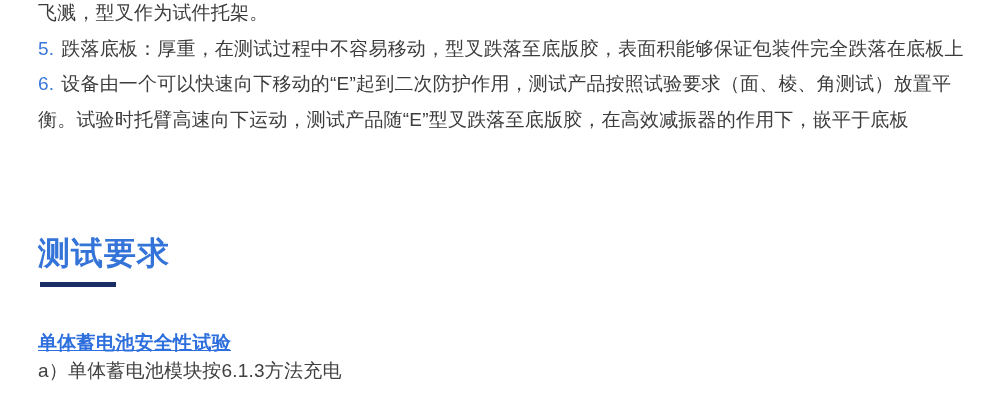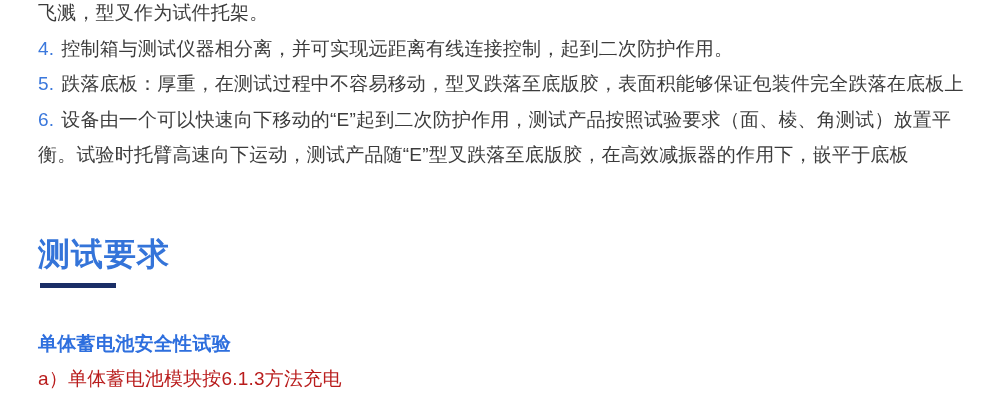--- a/index.html
+++ b/index.html
@@ -24,58 +24,57 @@
     line-height: 35.5px;
     color: #3c3c3c;
     letter-spacing: 0.2px;
   }
   .body-text .num {
     color: #3b78dc;
     font-weight: 500;
     margin-right: 7px;
   }
   .section-title {
-    margin-top: 60px;
+    margin-top: 95px;
     font-size: 32px;
     line-height: 42px;
     font-weight: bold;
     color: #3474d9;
     letter-spacing: 1px;
   }
   .title-underline {
     margin-top: 8px;
     margin-left: 2px;
     width: 76px;
     height: 5px;
     background: #1a2e66;
   }
   .subsection-title {
     margin-top: 42px;
     font-size: 19px;
     line-height: 28px;
     font-weight: bold;
     color: #2e6fde;
     letter-spacing: 0.3px;
+    text-decoration: underline;
   }
   .step-line {
-    margin-top: 7px;
     font-size: 19px;
     line-height: 28px;
-    color: #b91c1c;
+    color: #404040;
     letter-spacing: 0.2px;
   }
 </style>
 </head>
 <body>
 
 <main class="page">
 
   <section class="body-text">
     <p><span>飞溅，型叉作为试件托架。</span></p>
-    <p><span class="num">4.</span><span>控制箱与测试仪器相分离，并可实现远距离有线连接控制，起到二次防护作用。</span></p>
     <p><span class="num">5.</span><span>跌落底板：厚重，在测试过程中不容易移动，型叉跌落至底版胶，表面积能够保证包装件完全跌落在底板上</span></p>
     <p><span class="num">6.</span><span>设备由一个可以快速向下移动的“E”起到二次防护作用，测试产品按照试验要求（面、棱、角测试）放置平衡。试验时托臂高速向下运动，测试产品随“E”型叉跌落至底版胶，在高效减振器的作用下，嵌平于底板</span></p>
   </section>
 
   <h1 class="section-title">测试要求</h1>
   <div class="title-underline"></div>
 
   <h2 class="subsection-title">单体蓄电池安全性试验</h2>
   <p class="step-line">a）单体蓄电池模块按6.1.3方法充电</p>
 

